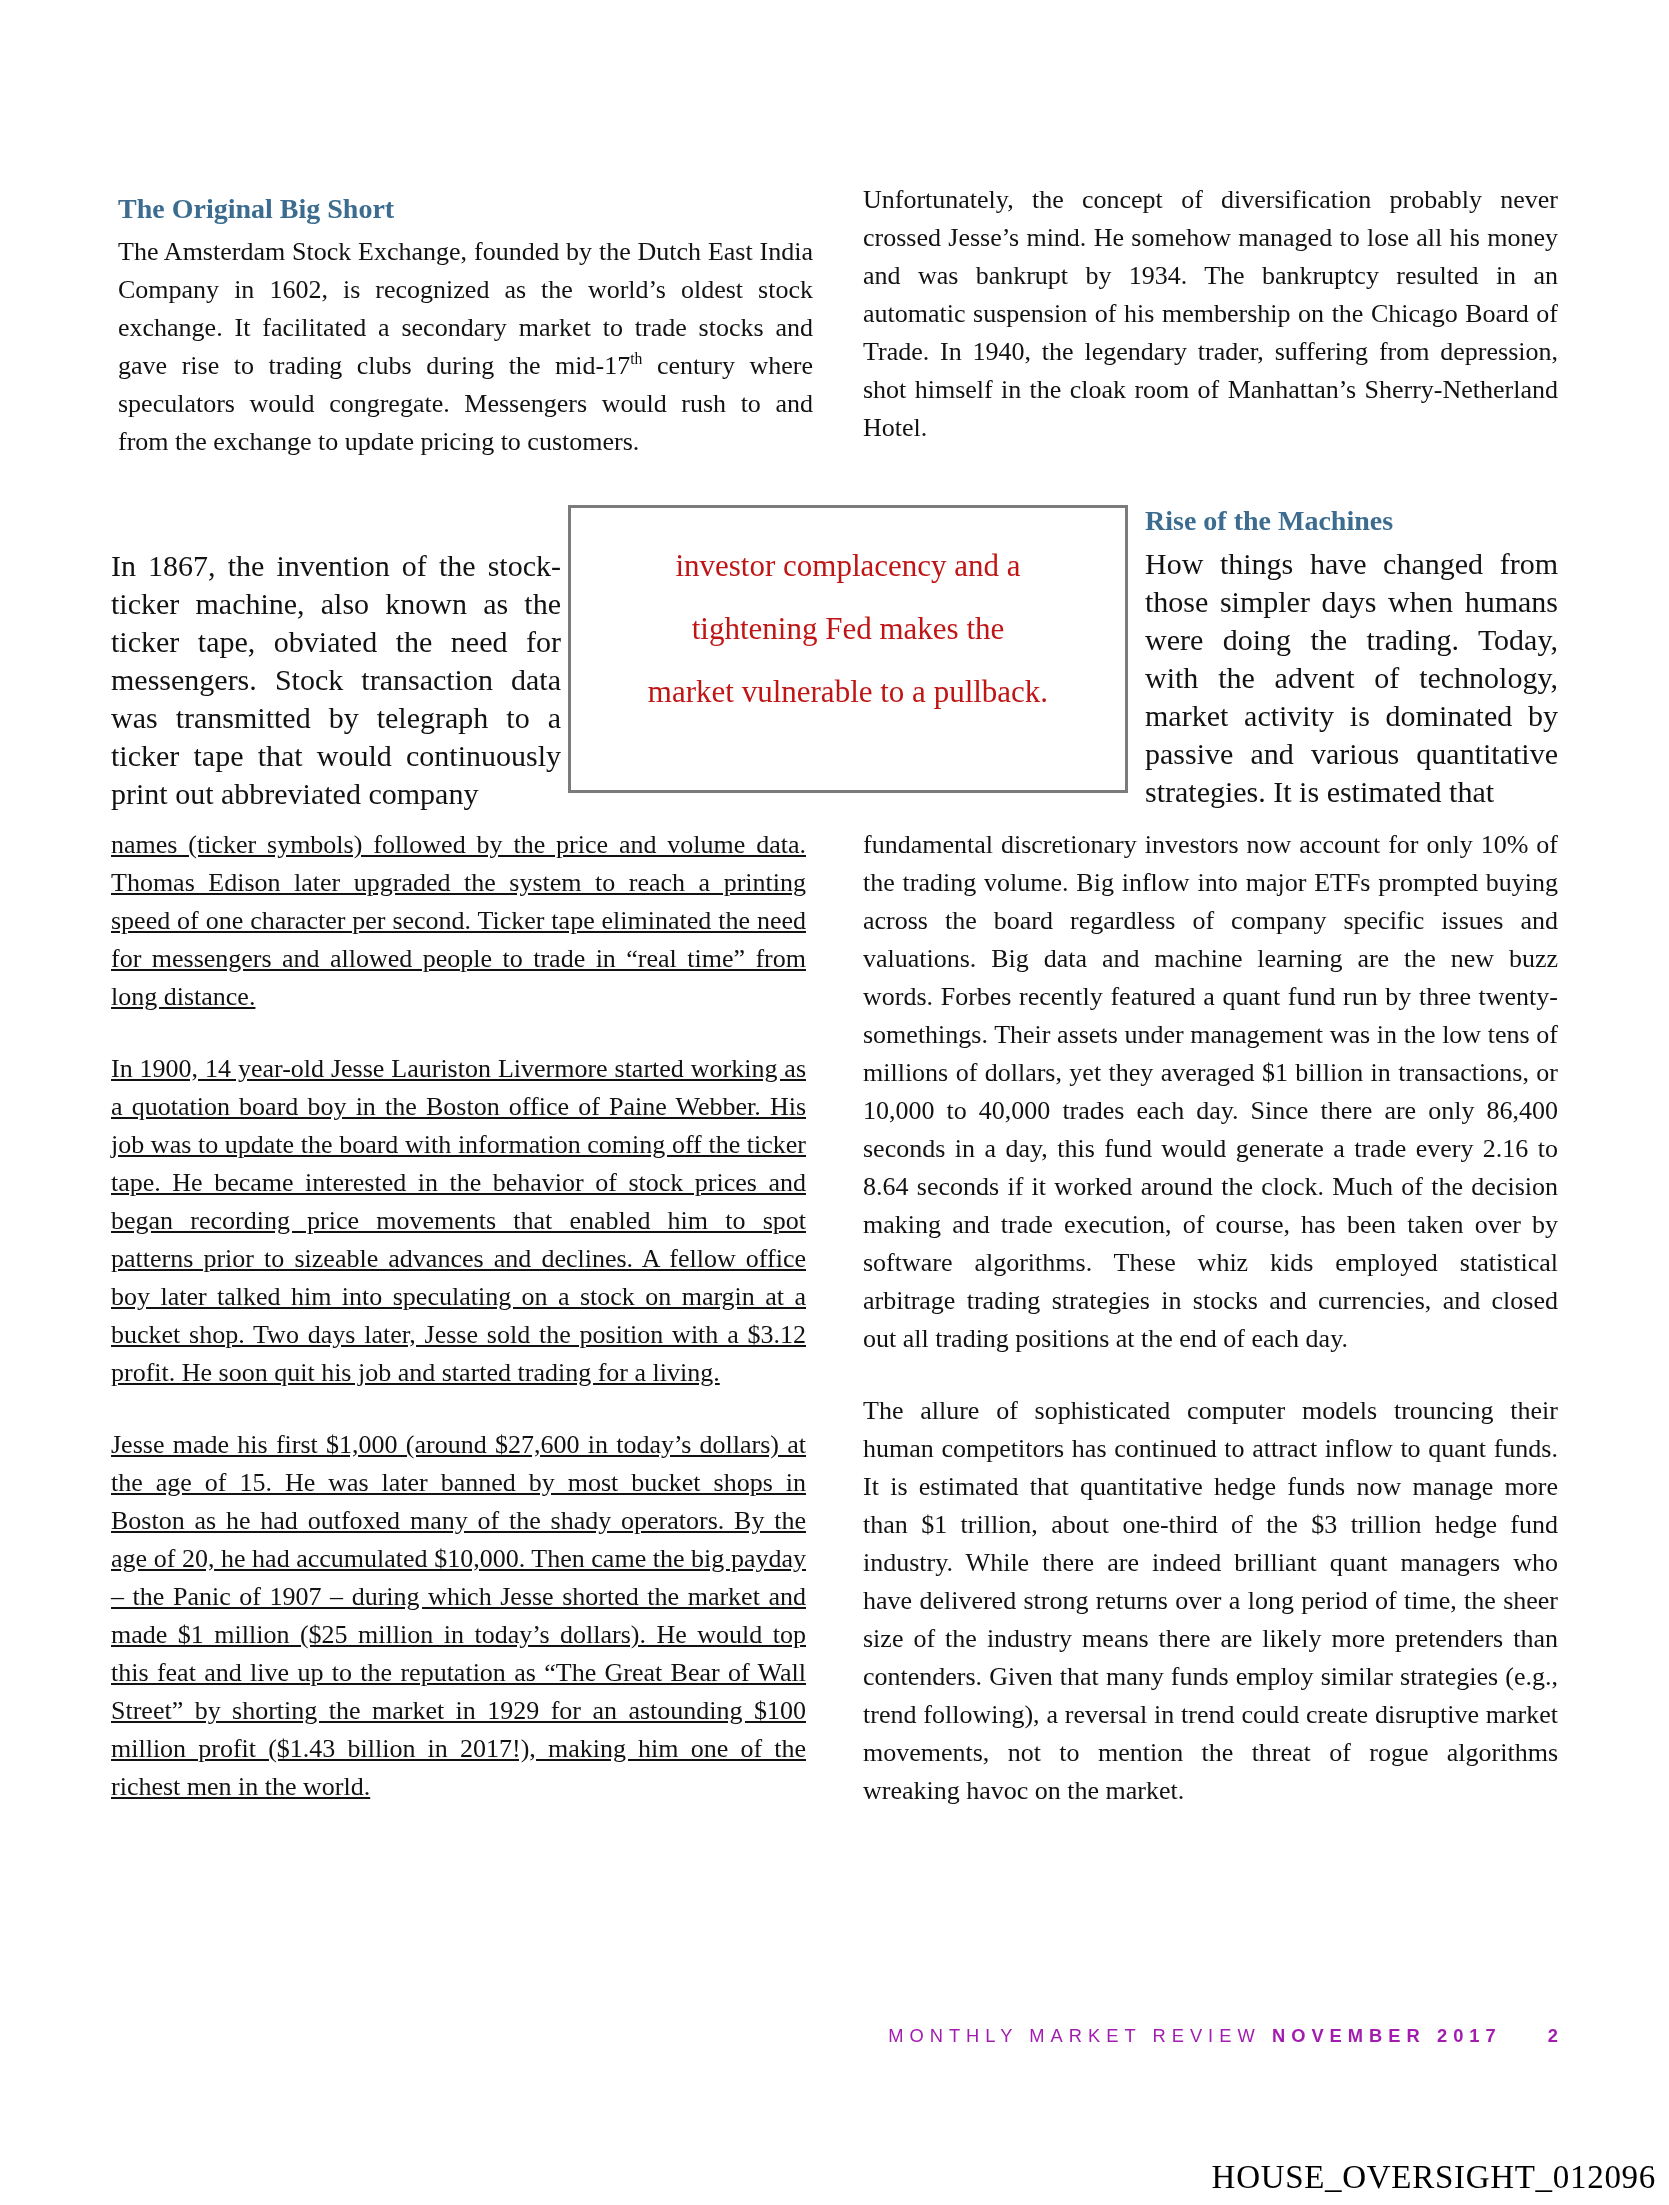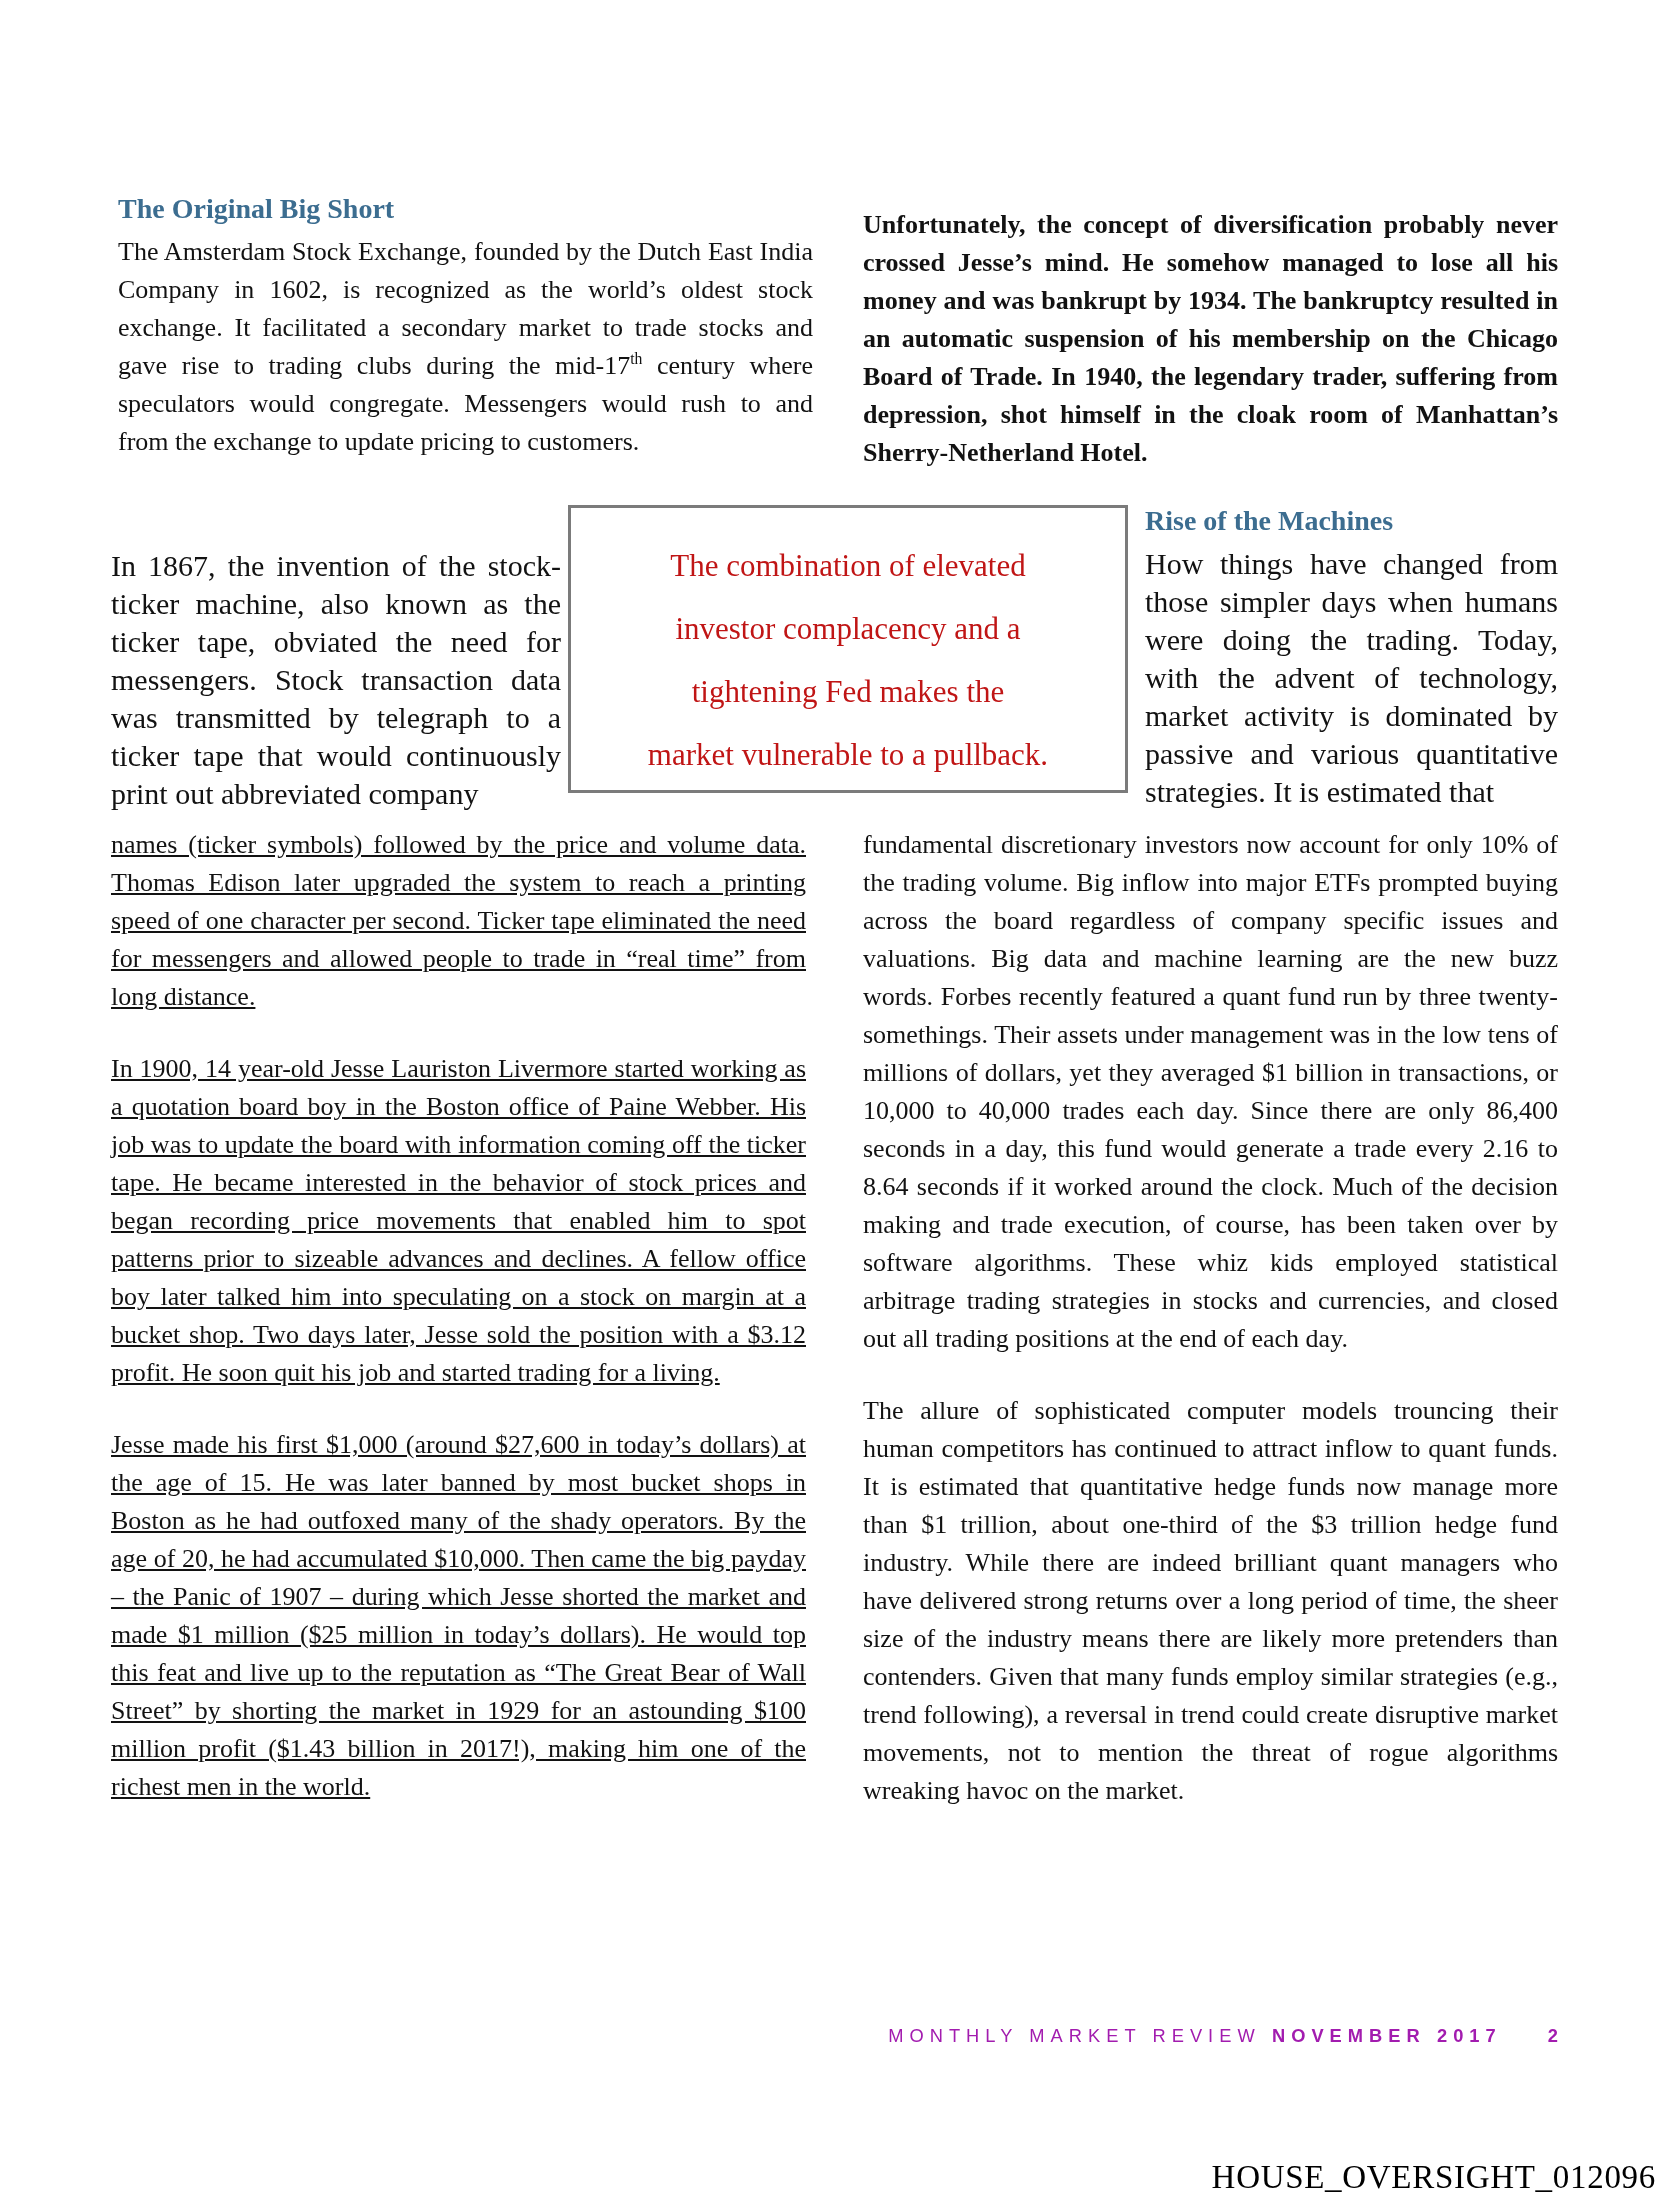--- a/index.html
+++ b/index.html
@@ -10,21 +10,21 @@
   }
   .block{position:absolute;}
   .body-text{font-size:26px;line-height:38px;text-align:justify;margin:0;}
   .body-text.narrow{font-size:30px;}
   .para-gap{margin-top:34px;}
   h2.section-heading{
     font-size:28px;line-height:33px;margin:0 0 7.9px 0;font-weight:bold;
     color:#3c6d90;text-align:left;
   }
   #left-top{left:118px;top:192px;width:695px;}
-  #right-top{left:863px;top:206px;width:695px;font-weight:bold;}
+  #right-top{left:863px;top:181px;width:695px;}
   #left-narrow{left:111px;top:547px;width:450px;}
   #right-narrow{left:1145px;top:504px;width:413px;}
   #left-bottom{left:111px;top:826px;width:695px;text-decoration:underline;}
   #right-bottom{left:863px;top:826px;width:695px;}
   #pull-quote-box{
     left:568px;top:505px;width:560px;height:288px;box-sizing:border-box;
     border:3.3px solid #7b7b7b;background:#ffffff;
   }
   #pull-quote-box .quote-text{
     margin:26px 18.3px 0 18.3px;font-size:31px;line-height:63px;
@@ -53,21 +53,20 @@
   <h2 class="section-heading">The Original Big Short</h2>
   <p class="body-text"><span>The Amsterdam Stock Exchange, founded by the Dutch East India Company in 1602, is recognized as the world’s oldest stock exchange. It facilitated a secondary market to trade stocks and gave rise to trading clubs during the mid-17</span><sup>th</sup><span> century where speculators would congregate. Messengers would rush to and from the exchange to update pricing to customers.</span></p>
 </div>
 
 <div class="block" id="left-narrow">
   <p class="body-text narrow">In 1867, the invention of the stock-ticker machine, also known as the ticker tape, obviated the need for messengers. Stock transaction data was transmitted by telegraph to a ticker tape that would continuously print out abbreviated company</p>
 </div>
 
 <div class="block" id="pull-quote-box">
   <div class="quote-text">
-    <span class="quote-line">The combination of elevated</span>
     <span class="quote-line">investor complacency and a</span>
     <span class="quote-line">tightening Fed makes the</span>
     <span class="quote-line">market vulnerable to a pullback.</span>
   </div>
 </div>
 
 <div class="block" id="left-bottom">
   <p class="body-text">names (ticker symbols) followed by the price and volume data. Thomas Edison later upgraded the system to reach a printing speed of one character per second. Ticker tape eliminated the need for messengers and allowed people to trade in “real time” from long distance.</p>
   <p class="body-text para-gap">In 1900, 14 year-old Jesse Lauriston Livermore started working as a quotation board boy in the Boston office of Paine Webber. His job was to update the board with information coming off the ticker tape. He became interested in the behavior of stock prices and began recording price movements that enabled him to spot patterns prior to sizeable advances and declines. A fellow office boy later talked him into speculating on a stock on margin at a bucket shop. Two days later, Jesse sold the position with a $3.12 profit. He soon quit his job and started trading for a living.</p>
   <p class="body-text para-gap">Jesse made his first $1,000 (around $27,600 in today’s dollars) at the age of 15. He was later banned by most bucket shops in Boston as he had outfoxed many of the shady operators. By the age of 20, he had accumulated $10,000. Then came the big payday – the Panic of 1907 – during which Jesse shorted the market and made $1 million ($25 million in today’s dollars). He would top this feat and live up to the reputation as “The Great Bear of Wall Street” by shorting the market in 1929 for an astounding $100 million profit ($1.43 billion in 2017!), making him one of the richest men in the world.</p>

